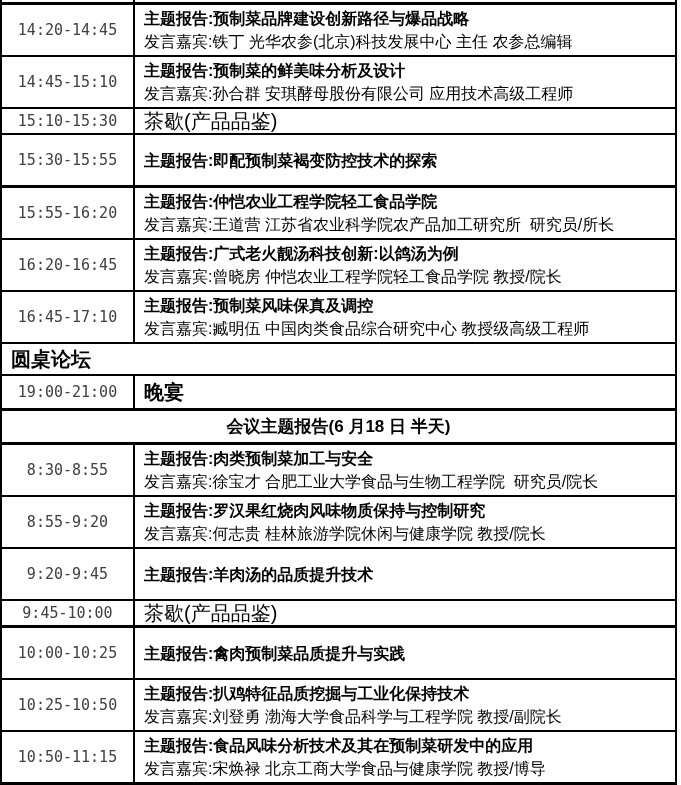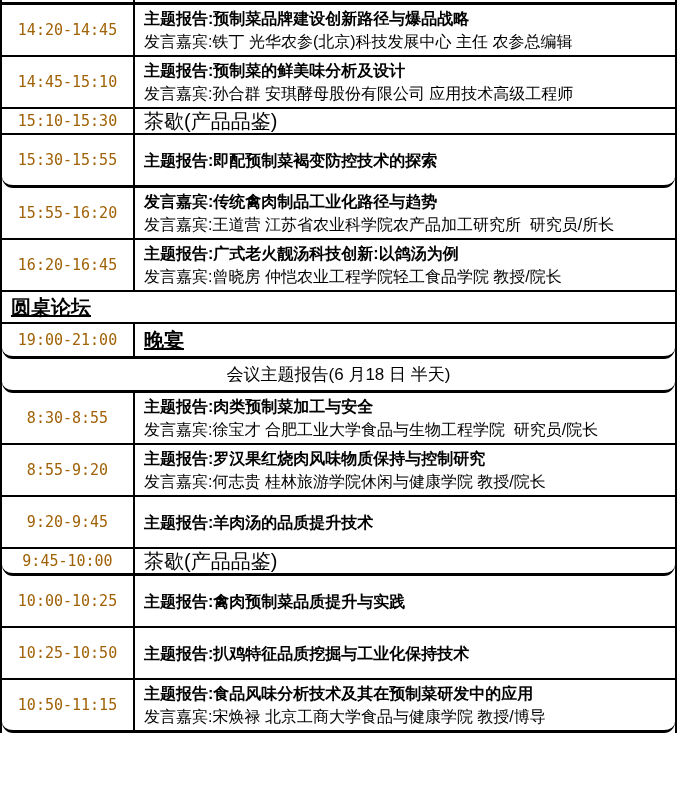--- a/index.html
+++ b/index.html
@@ -28,33 +28,32 @@
     flex: 0 0 131px;
     border-right: 2px solid #000;
   }
   .row {
     display: flex;
     border-bottom: 2px solid #000;
     background: #fff;
   }
   .row.thick {
     border-bottom-width: 3px;
-    border-radius: 11px;
   }
   .cell-time {
     width: 131px;
     flex: 0 0 131px;
     border-right: 2px solid #000;
     display: flex;
     align-items: center;
     justify-content: center;
     font-family: "DejaVu Sans Mono", "Liberation Mono", monospace;
     font-size: 15px;
     letter-spacing: 0px;
-    color: #a16207;
+    color: #404040;
   }
   .cell-content {
     flex: 1;
     padding: 2px 6px 2px 9px;
     box-sizing: border-box;
     display: flex;
     flex-direction: column;
     justify-content: center;
   }
   .session .cell-content { min-height: 50px; }
@@ -72,28 +71,28 @@
   }
   .simple .cell-content { justify-content: center; }
   .simple-text {
     font-size: 20px;
     line-height: 20px;
     white-space: pre-wrap;
   }
   .row.tea .cell-content { min-height: 24px; }
   .row.forum .cell-content { min-height: 30px; }
   .row.dinner .cell-content { min-height: 32px; }
-  .bold-text { font-weight: bold; text-decoration: underline; }
+  .bold-text { font-weight: bold; }
   .row.banner {
     min-height: 31px;
     align-items: center;
     justify-content: center;
   }
   .banner-text {
-    font-weight: normal;
+    font-weight: bold;
     font-size: 17px;
     line-height: 31px;
     text-align: center;
     white-space: pre-wrap;
   }
 </style>
 </head>
 <body>
 
 <div class="agenda">
@@ -128,33 +127,40 @@
   <div class="row session thick">
     <div class="cell-time">15:30-15:55</div>
     <div class="cell-content">
       <div class="topic-title">主题报告:即配预制菜褐变防控技术的探索</div>
     </div>
   </div>
 
   <div class="row session">
     <div class="cell-time">15:55-16:20</div>
     <div class="cell-content">
-      <div class="topic-title">发言嘉宾:传统禽肉制品工业化路径与趋势</div>
+      <div class="topic-title">主题报告:仲恺农业工程学院轻工食品学院</div>
       <div class="speaker-line">发言嘉宾:王道营 江苏省农业科学院农产品加工研究所  研究员/所长</div>
     </div>
   </div>
 
   <div class="row session">
     <div class="cell-time">16:20-16:45</div>
     <div class="cell-content">
       <div class="topic-title">主题报告:广式老火靓汤科技创新:以鸽汤为例</div>
       <div class="speaker-line">发言嘉宾:曾晓房 仲恺农业工程学院轻工食品学院 教授/院长</div>
     </div>
   </div>
 
+  <div class="row session">
+    <div class="cell-time">16:45-17:10</div>
+    <div class="cell-content">
+      <div class="topic-title">主题报告:预制菜风味保真及调控</div>
+      <div class="speaker-line">发言嘉宾:臧明伍 中国肉类食品综合研究中心 教授级高级工程师</div>
+    </div>
+  </div>
 
   <div class="row simple forum">
     <div class="cell-content">
       <div class="simple-text bold-text">圆桌论坛</div>
     </div>
   </div>
 
   <div class="row simple dinner thick">
     <div class="cell-time">19:00-21:00</div>
     <div class="cell-content">
@@ -200,20 +206,21 @@
     <div class="cell-time">10:00-10:25</div>
     <div class="cell-content">
       <div class="topic-title">主题报告:禽肉预制菜品质提升与实践</div>
     </div>
   </div>
 
   <div class="row session">
     <div class="cell-time">10:25-10:50</div>
     <div class="cell-content">
       <div class="topic-title">主题报告:扒鸡特征品质挖掘与工业化保持技术</div>
+      <div class="speaker-line">发言嘉宾:刘登勇 渤海大学食品科学与工程学院 教授/副院长</div>
     </div>
   </div>
 
   <div class="row session thick">
     <div class="cell-time">10:50-11:15</div>
     <div class="cell-content">
       <div class="topic-title">主题报告:食品风味分析技术及其在预制菜研发中的应用</div>
       <div class="speaker-line">发言嘉宾:宋焕禄 北京工商大学食品与健康学院 教授/博导</div>
     </div>
   </div>

